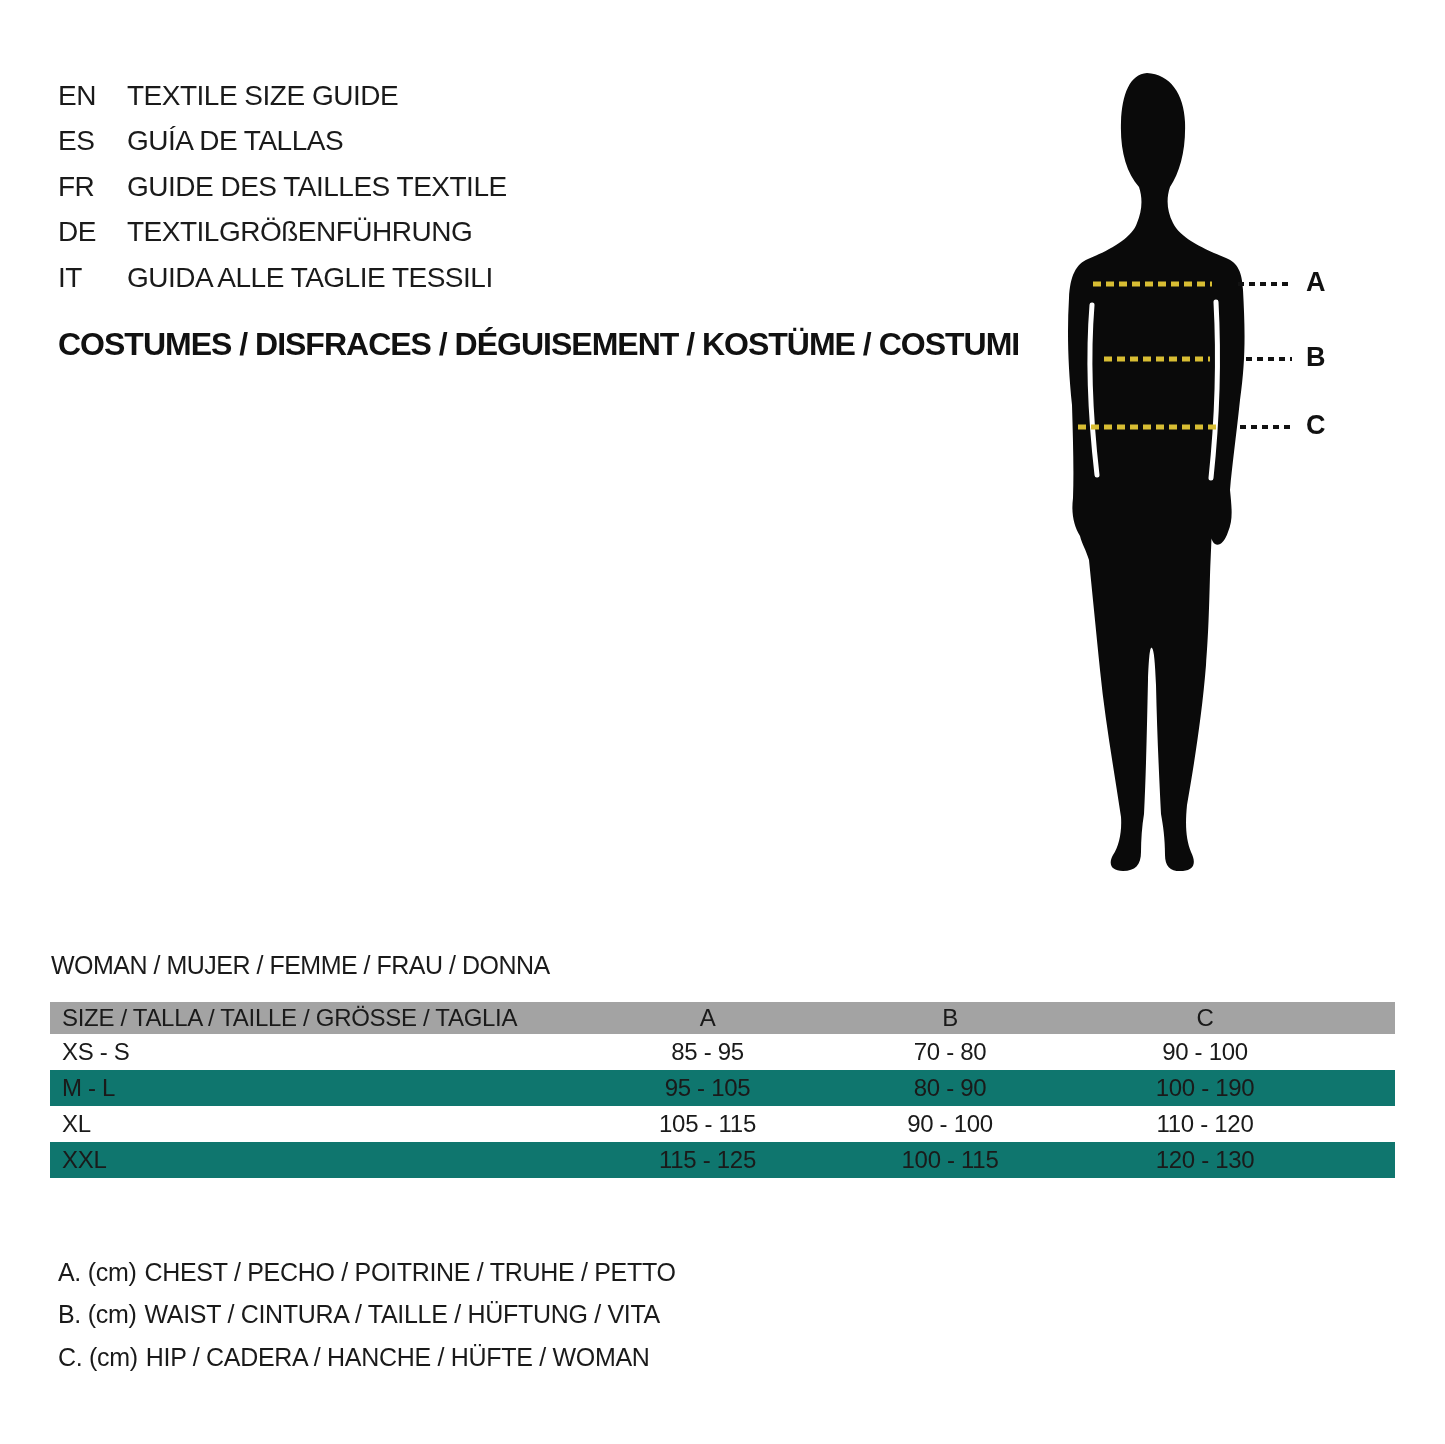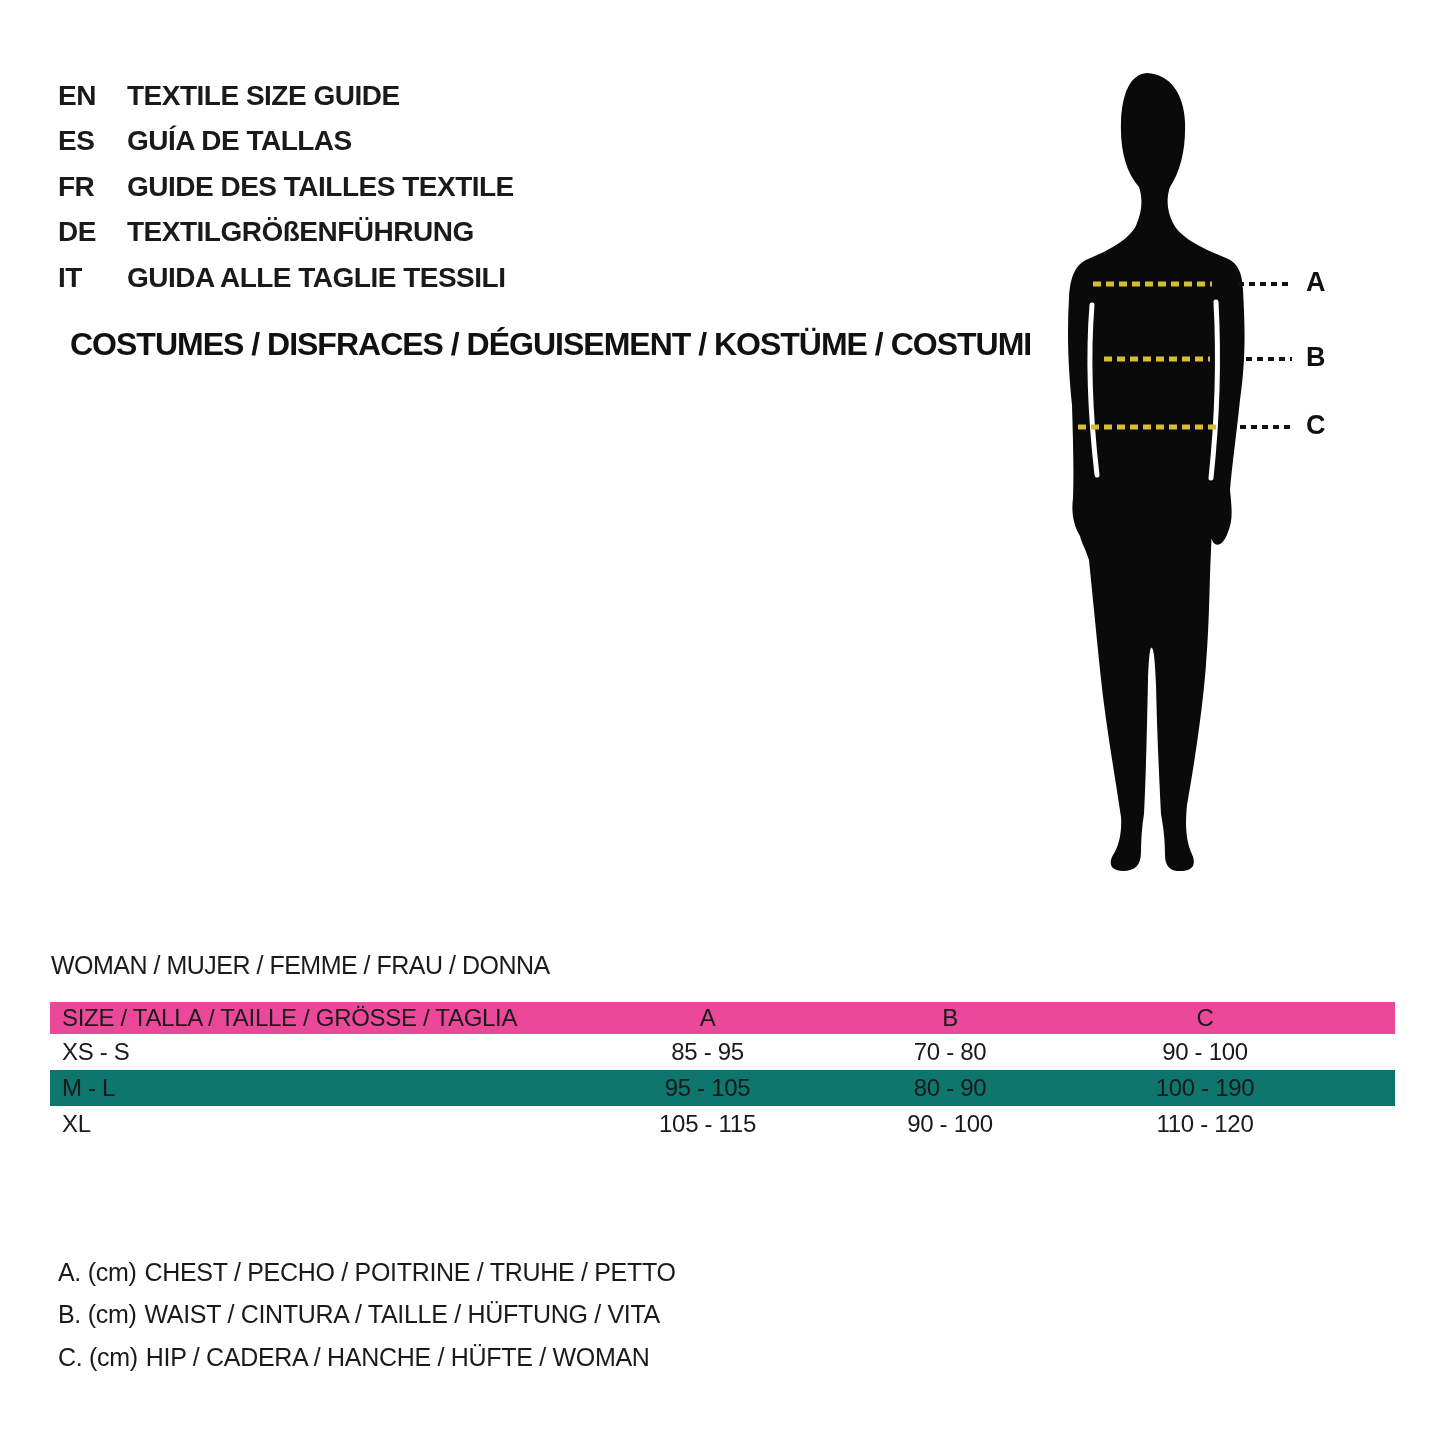--- a/index.html
+++ b/index.html
@@ -1,42 +1,42 @@
 <!DOCTYPE html>
 <html><head>
 <meta charset="utf-8">
 <style>
   html,body{margin:0;padding:0;background:#fff;}
   .page{position:relative;width:1445px;height:1444px;background:#ffffff;overflow:hidden;
         font-family:"Liberation Sans", sans-serif;color:#1a1a1a;}
 
   
   .lang-block{position:absolute;left:58px;top:73px;}
-  .lang-row{display:flex;height:45.5px;align-items:center;font-size:28px;letter-spacing:-0.5px;font-weight:bold;}
+  .lang-row{display:flex;height:45.5px;align-items:center;font-size:28px;letter-spacing:-0.5px;}
   .lang-code{width:69px;flex:0 0 69px;}
   .lang-label{white-space:nowrap;}
 
   
   .category-title{position:absolute;left:58px;top:326px;font-size:32px;font-weight:700;
-                  letter-spacing:-1px;white-space:nowrap;color:#111;margin-left:12px;}
+                  letter-spacing:-1px;white-space:nowrap;color:#111;}
 
   
   .figure-wrap{position:absolute;left:1020px;top:70px;width:280px;height:820px;}
   .measure-label{position:absolute;left:1306px;width:44px;font-size:27px;font-weight:700;color:#111;}
   .label-a{top:267px;} .label-b{top:342px;} .label-c{top:410px;}
 
   
   .section-title{position:absolute;left:51px;top:951px;font-size:25px;letter-spacing:-0.5px;
                  white-space:nowrap;}
 
   
   .size-table{position:absolute;left:50px;top:1002px;width:1345px;border-collapse:collapse;
               table-layout:fixed;font-size:24px;letter-spacing:-0.3px;}
   .size-table th,.size-table td{padding:0;font-weight:400;overflow:hidden;white-space:nowrap;}
-  .size-table thead tr{height:32px;background:#ec4899;margin-left:48px;}
+  .size-table thead tr{height:32px;background:#a3a3a3;margin-left:48px;}
   .size-table tbody tr{height:36px;}
   .size-table tbody tr.alt{background:#0f766e;}
   .col-size{text-align:left;padding-left:12px !important;}
   .col-num{text-align:center;}
 
   
   .legend-block{position:absolute;left:58px;top:1244px;}
   .legend-row{height:42.5px;display:flex;align-items:flex-end;font-size:25px;letter-spacing:-0.3px;white-space:nowrap;}
   .legend-prefix{margin-right:8px;}
 </style>
@@ -158,20 +158,27 @@
         <td class="col-num">100 - 190</td>
         <td></td>
       </tr>
       <tr>
         <td class="col-size">XL</td>
         <td class="col-num">105 - 115</td>
         <td class="col-num">90 - 100</td>
         <td class="col-num">110 - 120</td>
         <td></td>
       </tr>
+      <tr class="alt">
+        <td class="col-size">XXL</td>
+        <td class="col-num">115 - 125</td>
+        <td class="col-num">100 - 115</td>
+        <td class="col-num">120 - 130</td>
+        <td></td>
+      </tr>
     </tbody>
   </table>
 
   <div class="legend-block">
     <div class="legend-row">
       <span class="legend-prefix">A. (cm)</span>
       <span class="legend-text">CHEST / PECHO / POITRINE / TRUHE / PETTO</span>
     </div>
     <div class="legend-row">
       <span class="legend-prefix">B. (cm)</span>

